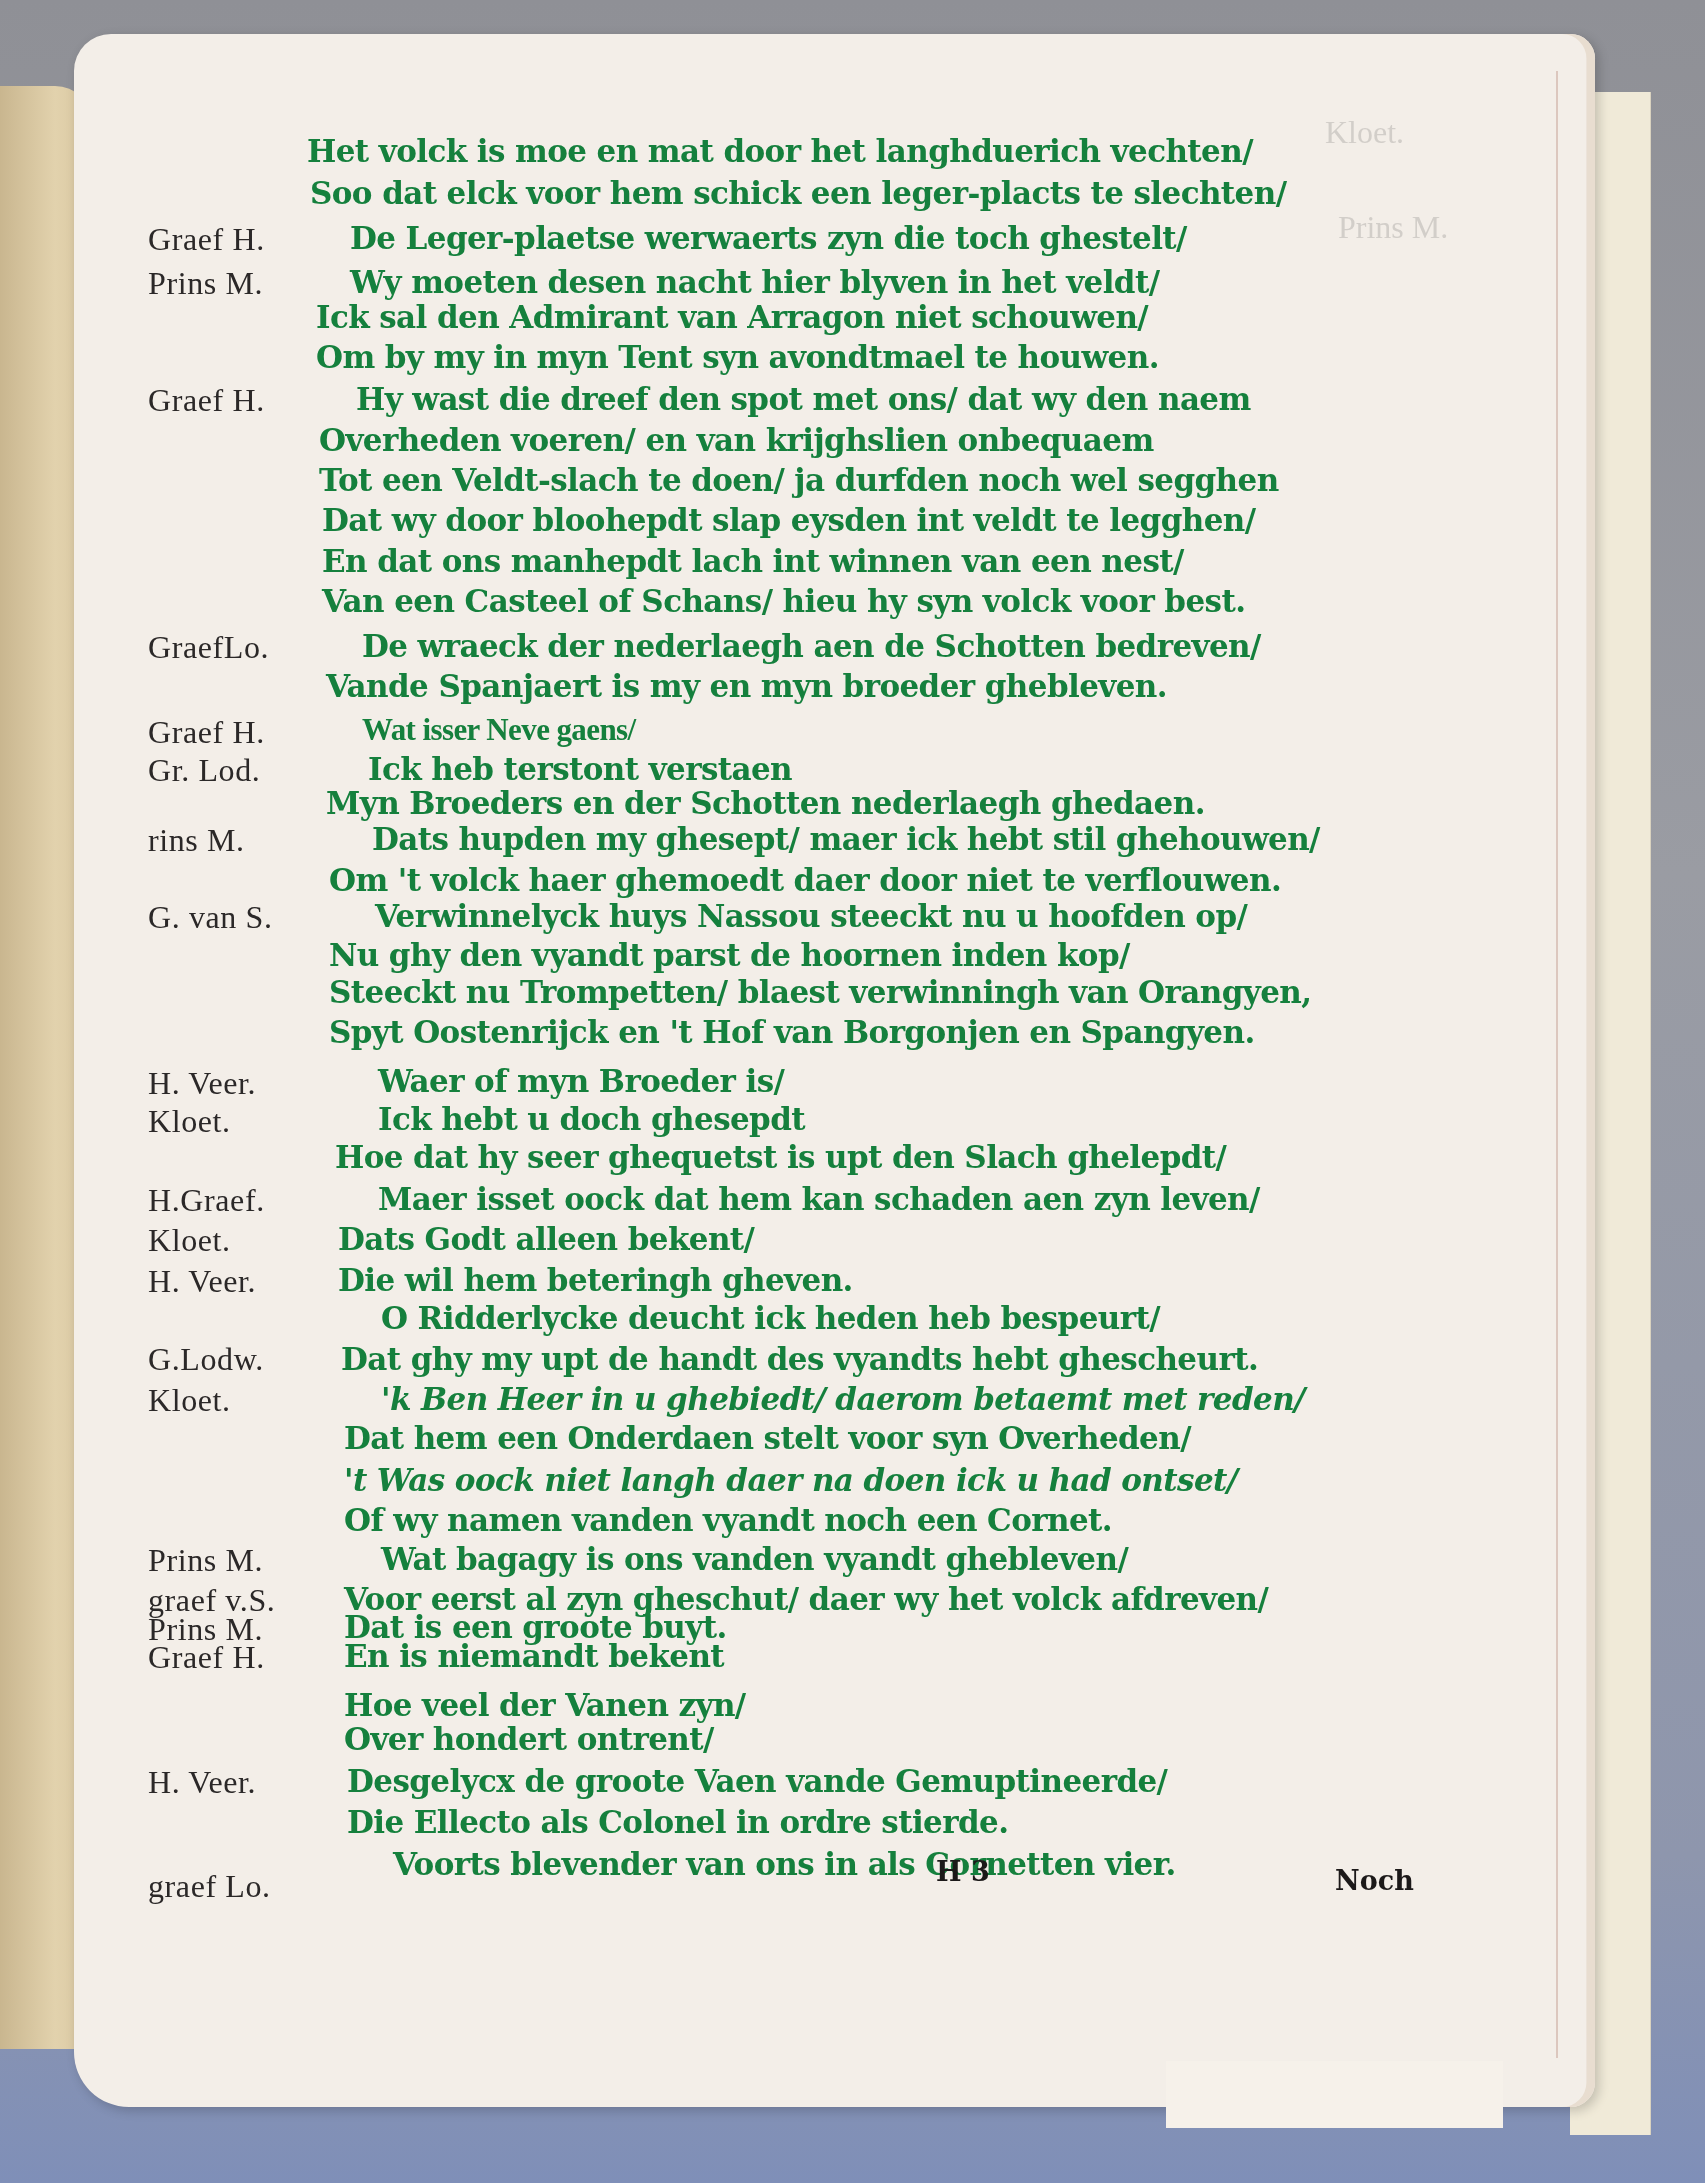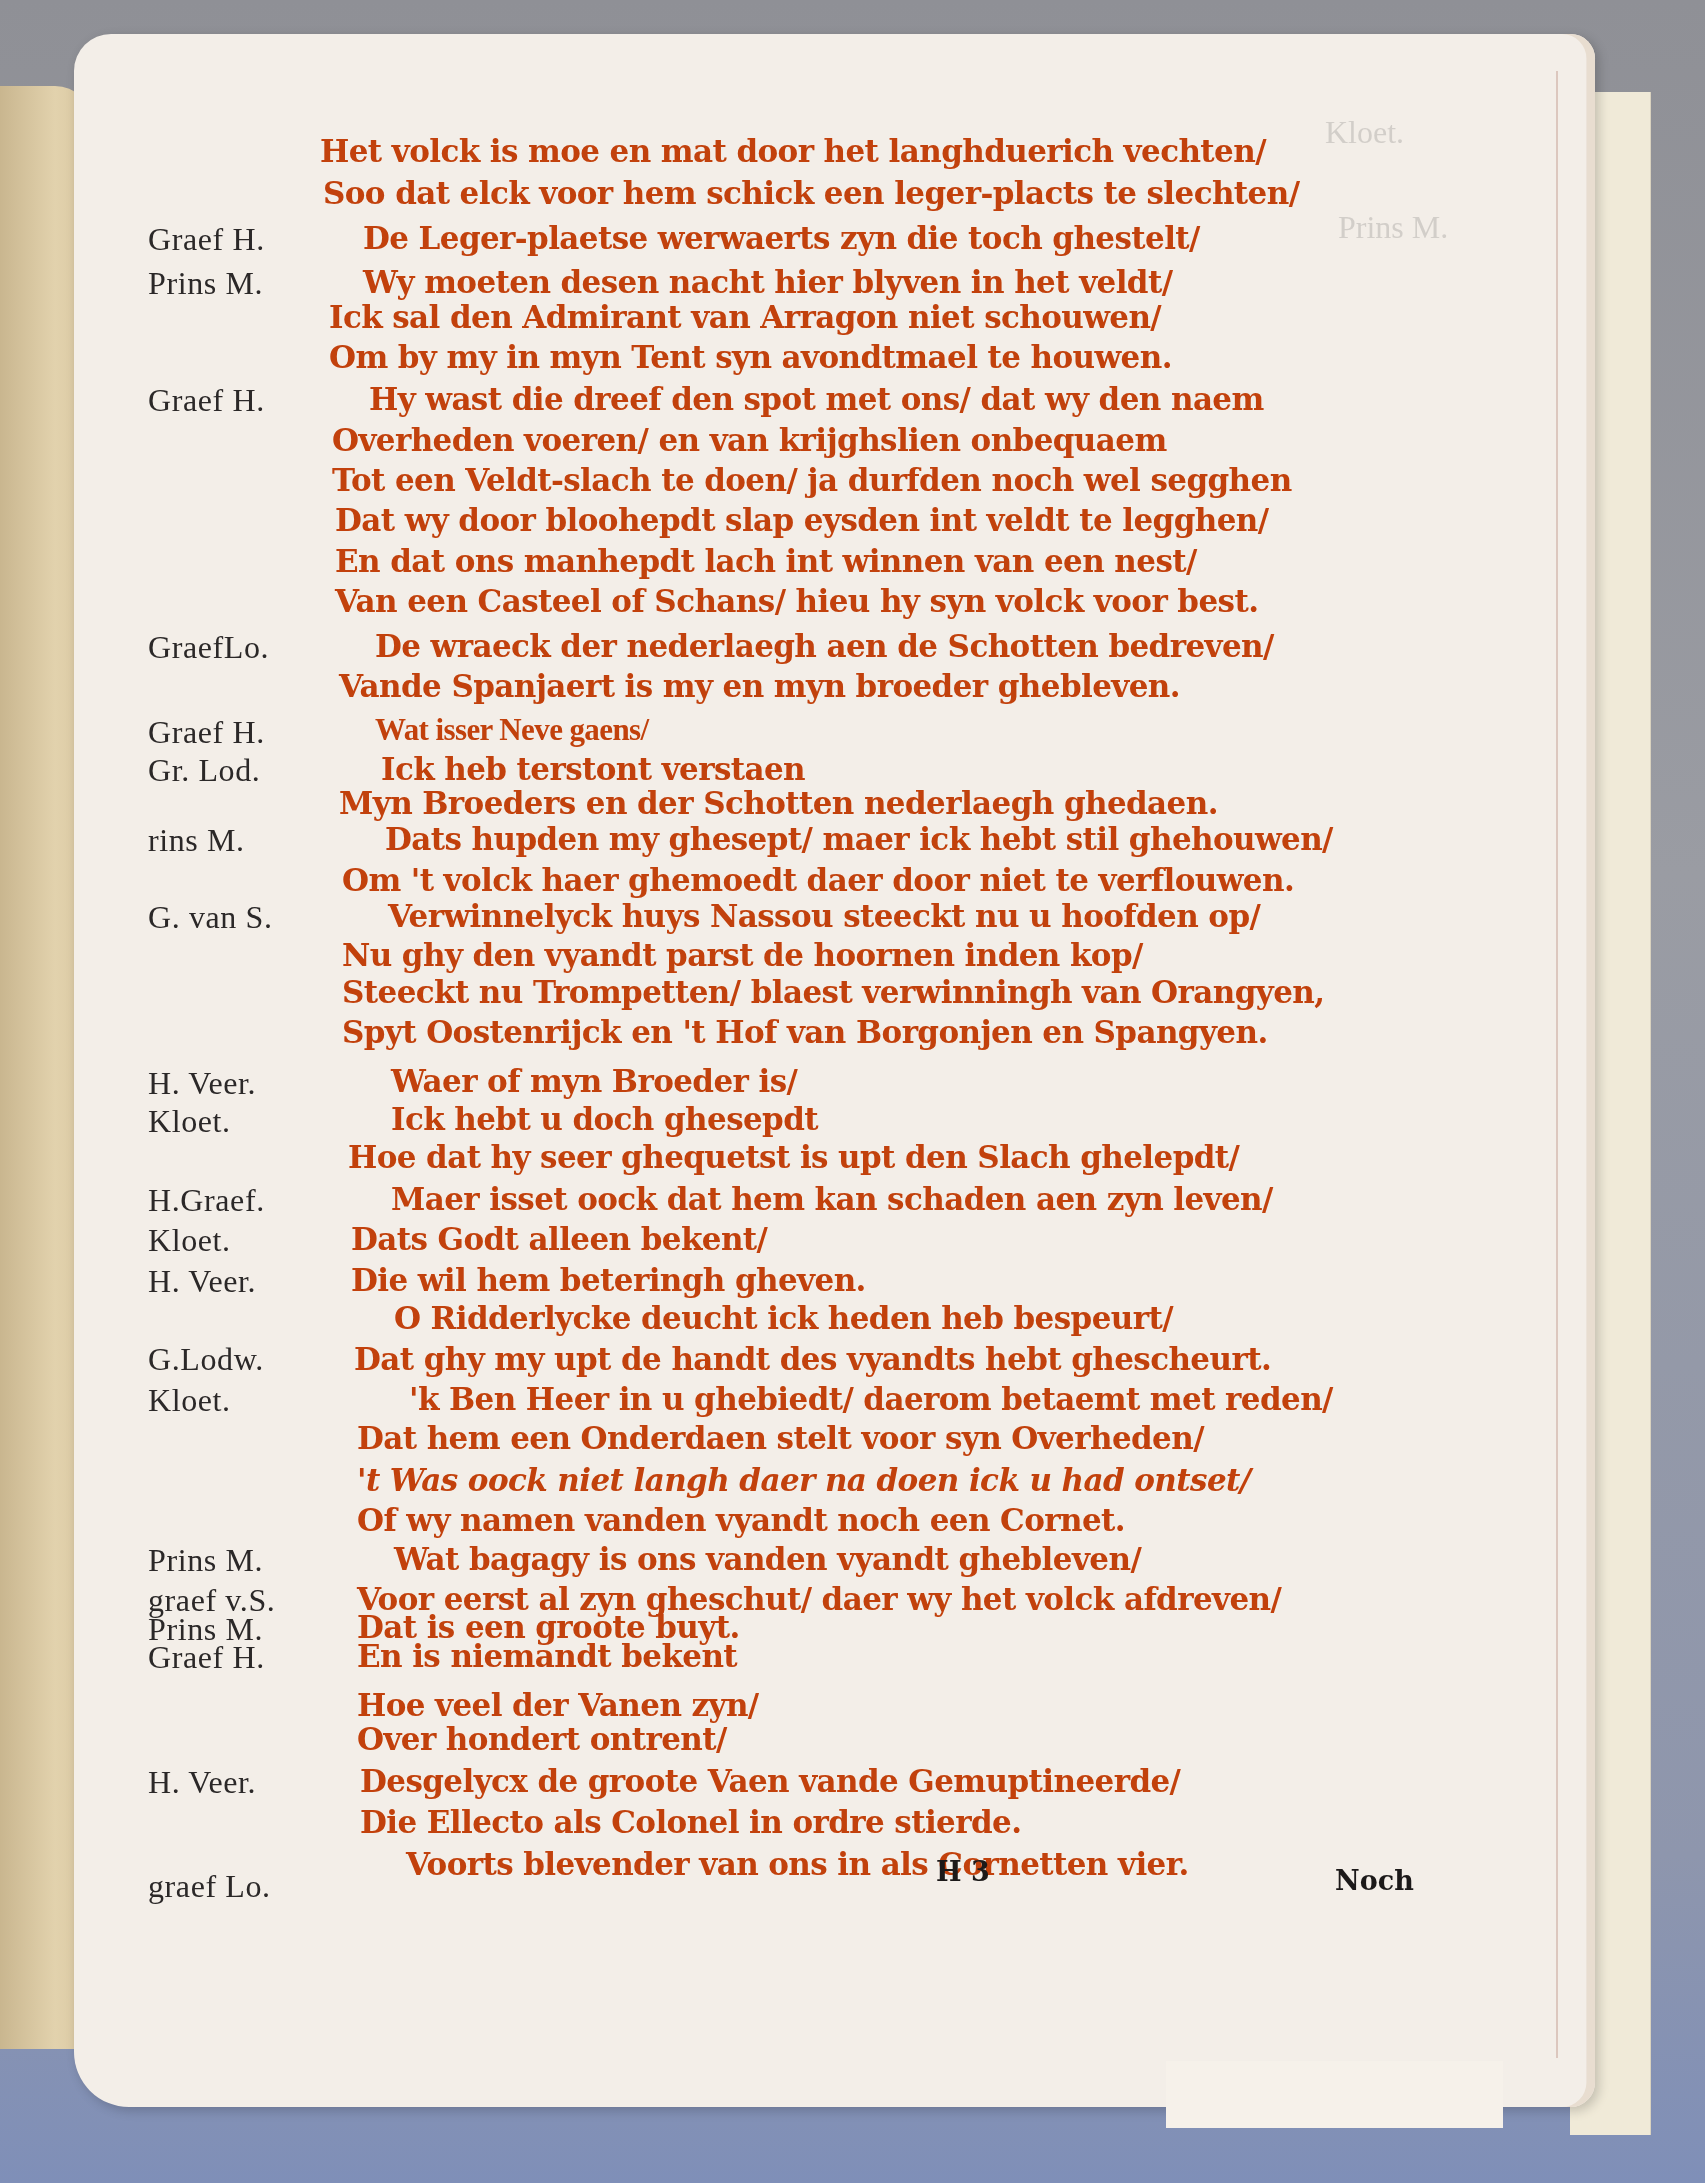--- a/index.html
+++ b/index.html
@@ -25,23 +25,23 @@
   }
   .page::after {
     content: ""; position: absolute; right: 37px; top: 37px; bottom: 49px; width: 1.8px;
     background: #c9a89a; opacity: .55;
   }
   .speaker {
     position: absolute; white-space: nowrap; color: #2b2828;
     font-family: "Liberation Serif", serif; font-size: 32px; letter-spacing: 0.6px;
   }
   .verse {
-    position: absolute; white-space: nowrap; color: #c2410c;
+    position: absolute; white-space: nowrap; color: #15803d;
     font-family: "DejaVu Serif", serif; font-weight: bold; font-size: 31px;
-    letter-spacing: -0.6px; transform-origin: left center; margin-left: 13px;
+    letter-spacing: -0.6px; transform-origin: left center;
   }
   .sig { position: absolute; font-family: "DejaVu Serif", serif; font-weight: bold; font-size: 27px; color: #1c1919; }
   .ghost {
     position: absolute; font-family: "Liberation Serif", serif; font-size: 32px;
     color: rgba(60,60,60,0.18); white-space: nowrap;
   }
   .label-patch { position: absolute; left: 1166px; top: 2061px; width: 337px; height: 67px; background: #f6f1ea; }
 </style>
 </head>
 <body>
@@ -92,21 +92,21 @@
       <div class="speaker" style="left: 74px; top: 1148px;">H.Graef.</div>
       <div class="verse" style="left: 304px; top: 1147px;">Maer isset oock dat hem kan schaden aen zyn leven/</div>
       <div class="speaker" style="left: 74px; top: 1188px;">Kloet.</div>
       <div class="verse" style="left: 264px; top: 1187px;">Dats Godt alleen bekent/</div>
       <div class="speaker" style="left: 74px; top: 1229px;">H. Veer.</div>
       <div class="verse" style="left: 264px; top: 1228px;">Die wil hem beteringh gheven.</div>
       <div class="speaker" style="left: 74px; top: 1267px; margin-top: 40px;">G.Lodw.</div>
       <div class="verse" style="left: 307px; top: 1266px;">O Ridderlycke deucht ick heden heb bespeurt/</div>
       <div class="verse" style="left: 267px; top: 1307px;">Dat ghy my upt de handt des vyandts hebt ghescheurt.</div>
       <div class="speaker" style="left: 74px; top: 1348px;">Kloet.</div>
-      <div class="verse" style="left: 322px; top: 1347px;">'k Ben Heer in u ghebiedt/ daerom betaemt met reden/</div>
+      <div class="verse" style="left: 307px; top: 1347px; font-style: italic;">'k Ben Heer in u ghebiedt/ daerom betaemt met reden/</div>
       <div class="verse" style="left: 270px; top: 1386px;">Dat hem een Onderdaen stelt voor syn Overheden/</div>
       <div class="verse" style="left: 270px; top: 1428px; font-style: italic;">'t Was oock niet langh daer na doen ick u had ontset/</div>
       <div class="verse" style="left: 270px; top: 1468px;">Of wy namen vanden vyandt noch een Cornet.</div>
       <div class="speaker" style="left: 74px; top: 1508px;">Prins M.</div>
       <div class="verse" style="left: 307px; top: 1507px;">Wat bagagy is ons vanden vyandt ghebleven/</div>
       <div class="speaker" style="left: 74px; top: 1548px;">graef v.S.</div>
       <div class="verse" style="left: 270px; top: 1547px;">Voor eerst al zyn gheschut/ daer wy het volck afdreven/</div>
       <div class="speaker" style="left: 74px; top: 1577px;">Prins M.</div>
       <div class="verse" style="left: 270px; top: 1575px;">Dat is een groote buyt.</div>
       <div class="speaker" style="left: 74px; top: 1605px;">Graef H.</div>

